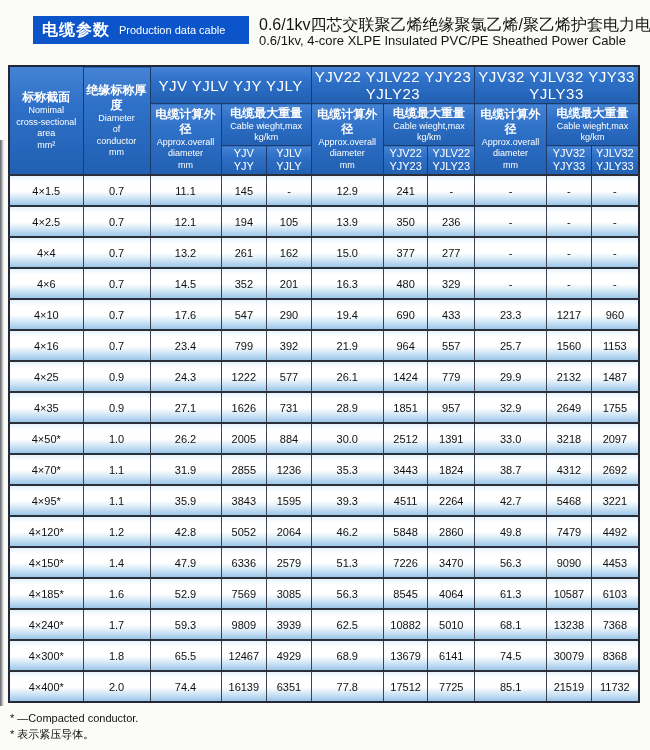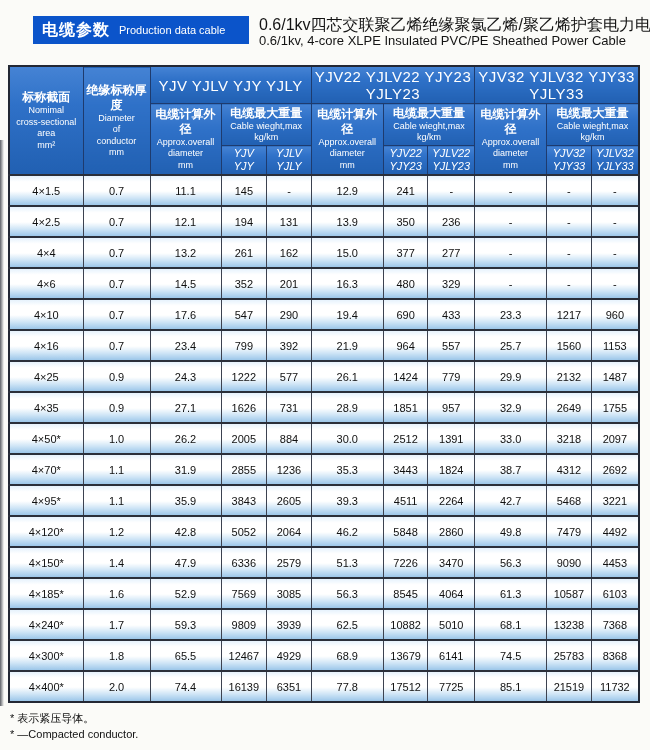--- a/index.html
+++ b/index.html
@@ -54,21 +54,21 @@
     vertical-align:middle;
     text-align:center;
     padding:1px 0;
     font-weight:normal;
   }
   .gtitle{font-size:15px;font-weight:bold;height:24px;letter-spacing:.5px;}
   .zh{font-size:12px;font-weight:bold;line-height:15px;}
   .en{font-size:9px;line-height:11.5px;}
   .pre{white-space:pre-line;}
   .wcell{height:42px;margin-top:24px;}
-  .scell{font-size:11px;font-weight:bold;line-height:13px;height:26px;font-style:italic;}
+  .scell{font-size:11px;font-weight:bold;line-height:13px;height:26px;}
   .spec td{
     height:31px;
     text-align:center;
     vertical-align:middle;
     font-size:11px;
     color:#101010;
     border-left:1px solid var(--grid-line);
     border-right:1px solid var(--grid-line);
     border-top:2px solid #2a2f3a;
     background:linear-gradient(180deg,#e6f2fc 0%,#ffffff 20%,#ffffff 52%,#cfe5f6 76%,var(--row-band) 100%);
@@ -192,21 +192,21 @@
         <td>-</td>
         <td>-</td>
         <td>-</td>
         <td>-</td>
       </tr>
       <tr>
         <td>4×2.5</td>
         <td>0.7</td>
         <td>12.1</td>
         <td>194</td>
-        <td>131</td>
+        <td>105</td>
         <td>13.9</td>
         <td>350</td>
         <td>236</td>
         <td>-</td>
         <td>-</td>
         <td>-</td>
       </tr>
       <tr>
         <td>4×4</td>
         <td>0.7</td>
@@ -309,21 +309,21 @@
         <td>1824</td>
         <td>38.7</td>
         <td>4312</td>
         <td>2692</td>
       </tr>
       <tr>
         <td>4×95*</td>
         <td>1.1</td>
         <td>35.9</td>
         <td>3843</td>
-        <td>2605</td>
+        <td>1595</td>
         <td>39.3</td>
         <td>4511</td>
         <td>2264</td>
         <td>42.7</td>
         <td>5468</td>
         <td>3221</td>
       </tr>
       <tr>
         <td>4×120*</td>
         <td>1.2</td>
@@ -379,35 +379,35 @@
       <tr>
         <td>4×300*</td>
         <td>1.8</td>
         <td>65.5</td>
         <td>12467</td>
         <td>4929</td>
         <td>68.9</td>
         <td>13679</td>
         <td>6141</td>
         <td>74.5</td>
-        <td>25783</td>
+        <td>30079</td>
         <td>8368</td>
       </tr>
       <tr>
         <td>4×400*</td>
         <td>2.0</td>
         <td>74.4</td>
         <td>16139</td>
         <td>6351</td>
         <td>77.8</td>
         <td>17512</td>
         <td>7725</td>
         <td>85.1</td>
         <td>21519</td>
         <td>11732</td>
       </tr>
     </tbody>
 </table>
 
 <div class="footnotes">
+  <div>* —Compacted conductor.</div>
   <div>* 表示紧压导体。</div>
-  <div>* —Compacted conductor.</div>
 </div>
 
 </body></html>

